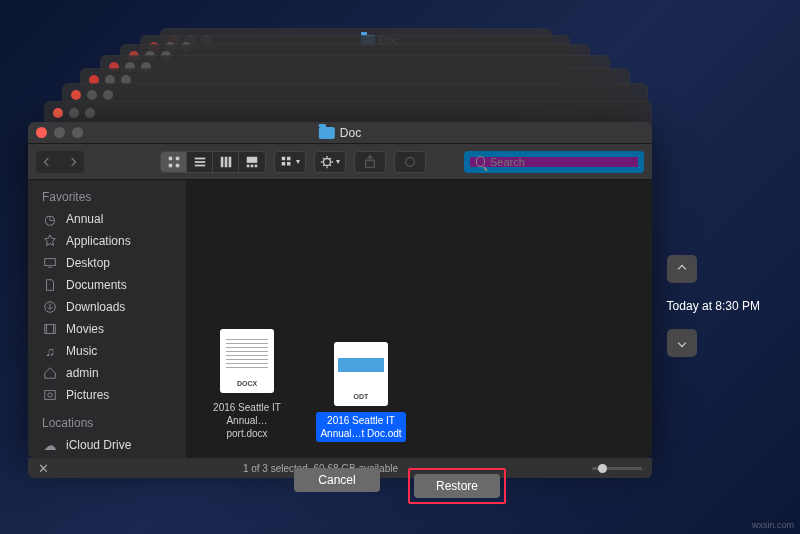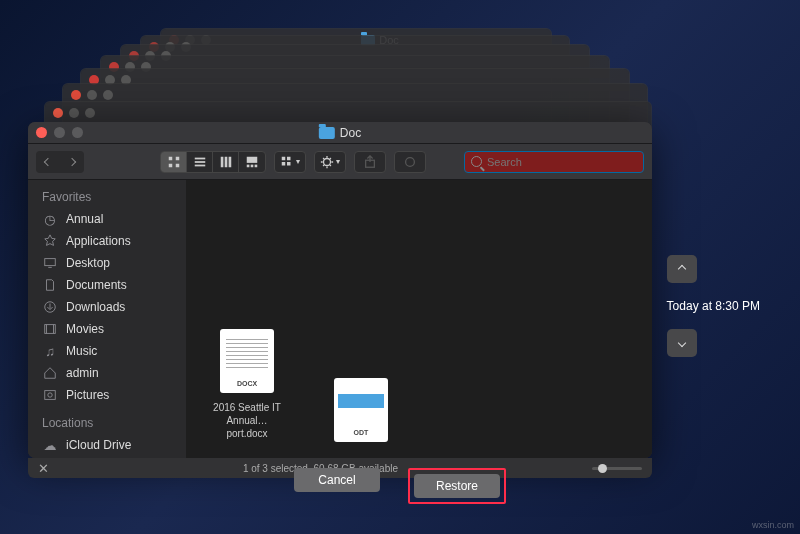--- a/index.html
+++ b/index.html
@@ -27,21 +27,21 @@
   .toolbar { height: 36px; background: #37373a; display: flex; align-items: center; padding: 0 8px; gap: 8px; border-bottom: 1px solid #1a1a1c; }
   .nav-group { display: flex; background: #2a2a2c; border-radius: 4px; overflow: hidden; }
   .nav-btn { width: 24px; height: 22px; display: flex; align-items: center; justify-content: center; color: #888; font-size: 11px; }
   .view-group { display: flex; background: #2a2a2c; border-radius: 4px; overflow: hidden; border: 1px solid #444; }
   .view-btn { width: 26px; height: 20px; display: flex; align-items: center; justify-content: center; color: #ccc; border-right: 1px solid #444; }
   .view-btn:last-child { border-right: none; }
   .view-btn.active { background: #555; }
   .tool-btn { width: 32px; height: 22px; background: #2a2a2c; border-radius: 4px; display: flex; align-items: center; justify-content: center; color: #ccc; border: 1px solid #444; font-size: 12px; }
   .tool-btn.disabled { color: #555; }
   .flex-spacer { flex: 1; }
-  .search-box { width: 180px; height: 22px; background: #7f1d1d; border-radius: 4px; border: 1px solid #0369a1; display: flex; align-items: center; padding: 0 6px; gap: 5px; }
+  .search-box { width: 180px; height: 22px; background: #701a75; border-radius: 4px; border: 6px solid #0369a1; display: flex; align-items: center; padding: 0 6px; gap: 5px; }
   .search-box input { background: transparent; border: none; outline: none; color: #ccc; font-size: 11px; flex: 1; }
   .search-icon { width: 11px; height: 11px; border: 1.5px solid #888; border-radius: 50%; position: relative; }
   .search-icon::after { content: ''; position: absolute; width: 5px; height: 1.5px; background: #888; bottom: -3px; right: -4px; transform: rotate(45deg); }
   
   .body { flex: 1; display: flex; overflow: hidden; }
   .sidebar { width: 158px; background: #2a2a2c; padding: 6px 0; overflow-y: auto; font-size: 12px; }
   .sb-header { color: #8e8e93; font-size: 12px; padding: 4px 14px; font-weight: 500; }
   .sb-item { display: flex; align-items: center; gap: 8px; padding: 3px 14px; color: #ddd; height: 22px; }
   .sb-icon { width: 16px; display: flex; justify-content: center; color: #8e8e93; font-size: 13px; }
   
@@ -325,20 +325,21 @@
       <div class="file-item">
         <div class="file-thumb docx">
             <div class="docx-lines"></div>
           </div>
         <div class="file-label">2016 Seattle IT Annual…port.docx</div>
       </div>
       <div class="file-item selected">
         <div class="file-thumb odt">
             <div class="odt-band"></div>
           </div>
+        <div class="file-label">2016 Seattle IT Annual…t Doc.odt</div>
       </div>
     </div>
   </div>
 </div>
 
 <div class="statusbar">
   <span class="close-x">✕</span>
   <span class="status-center">1 of 3 selected, 60.68 GB available</span>
   <div class="slider"></div>
 </div>

